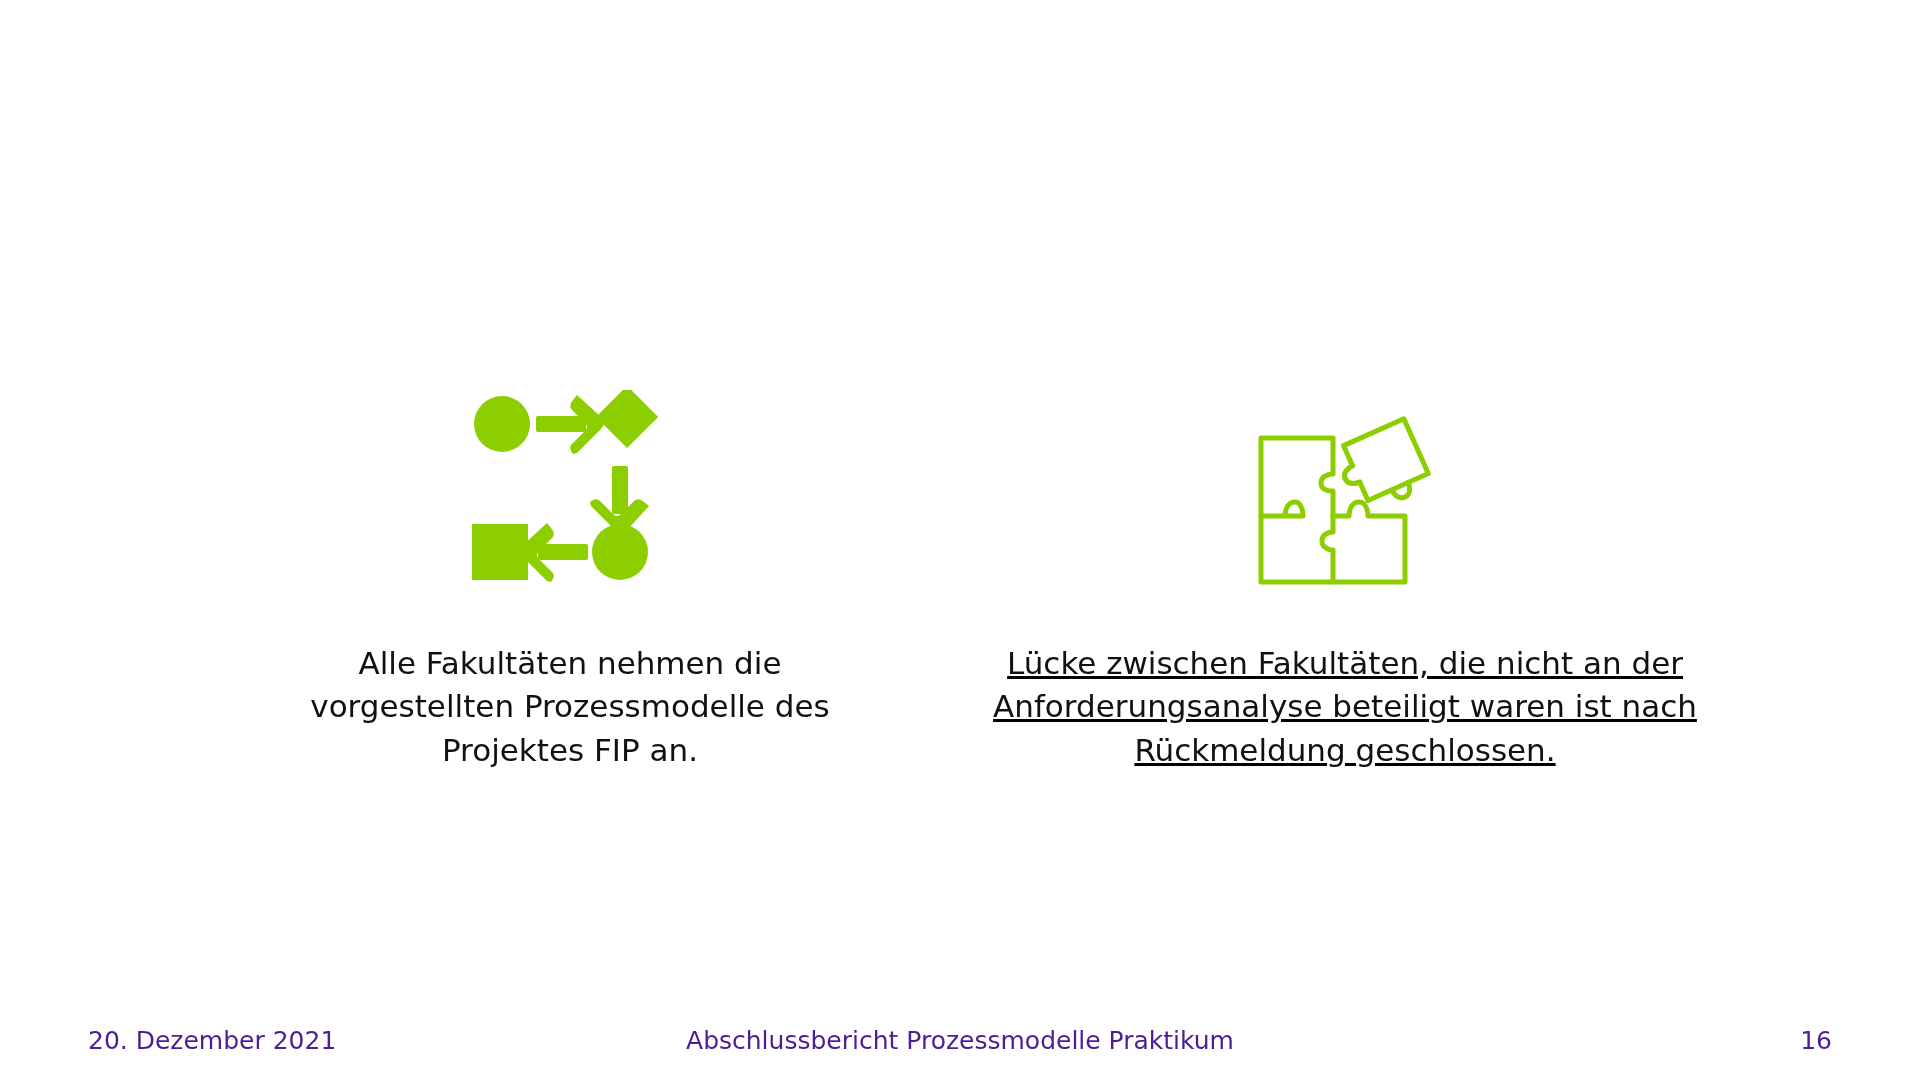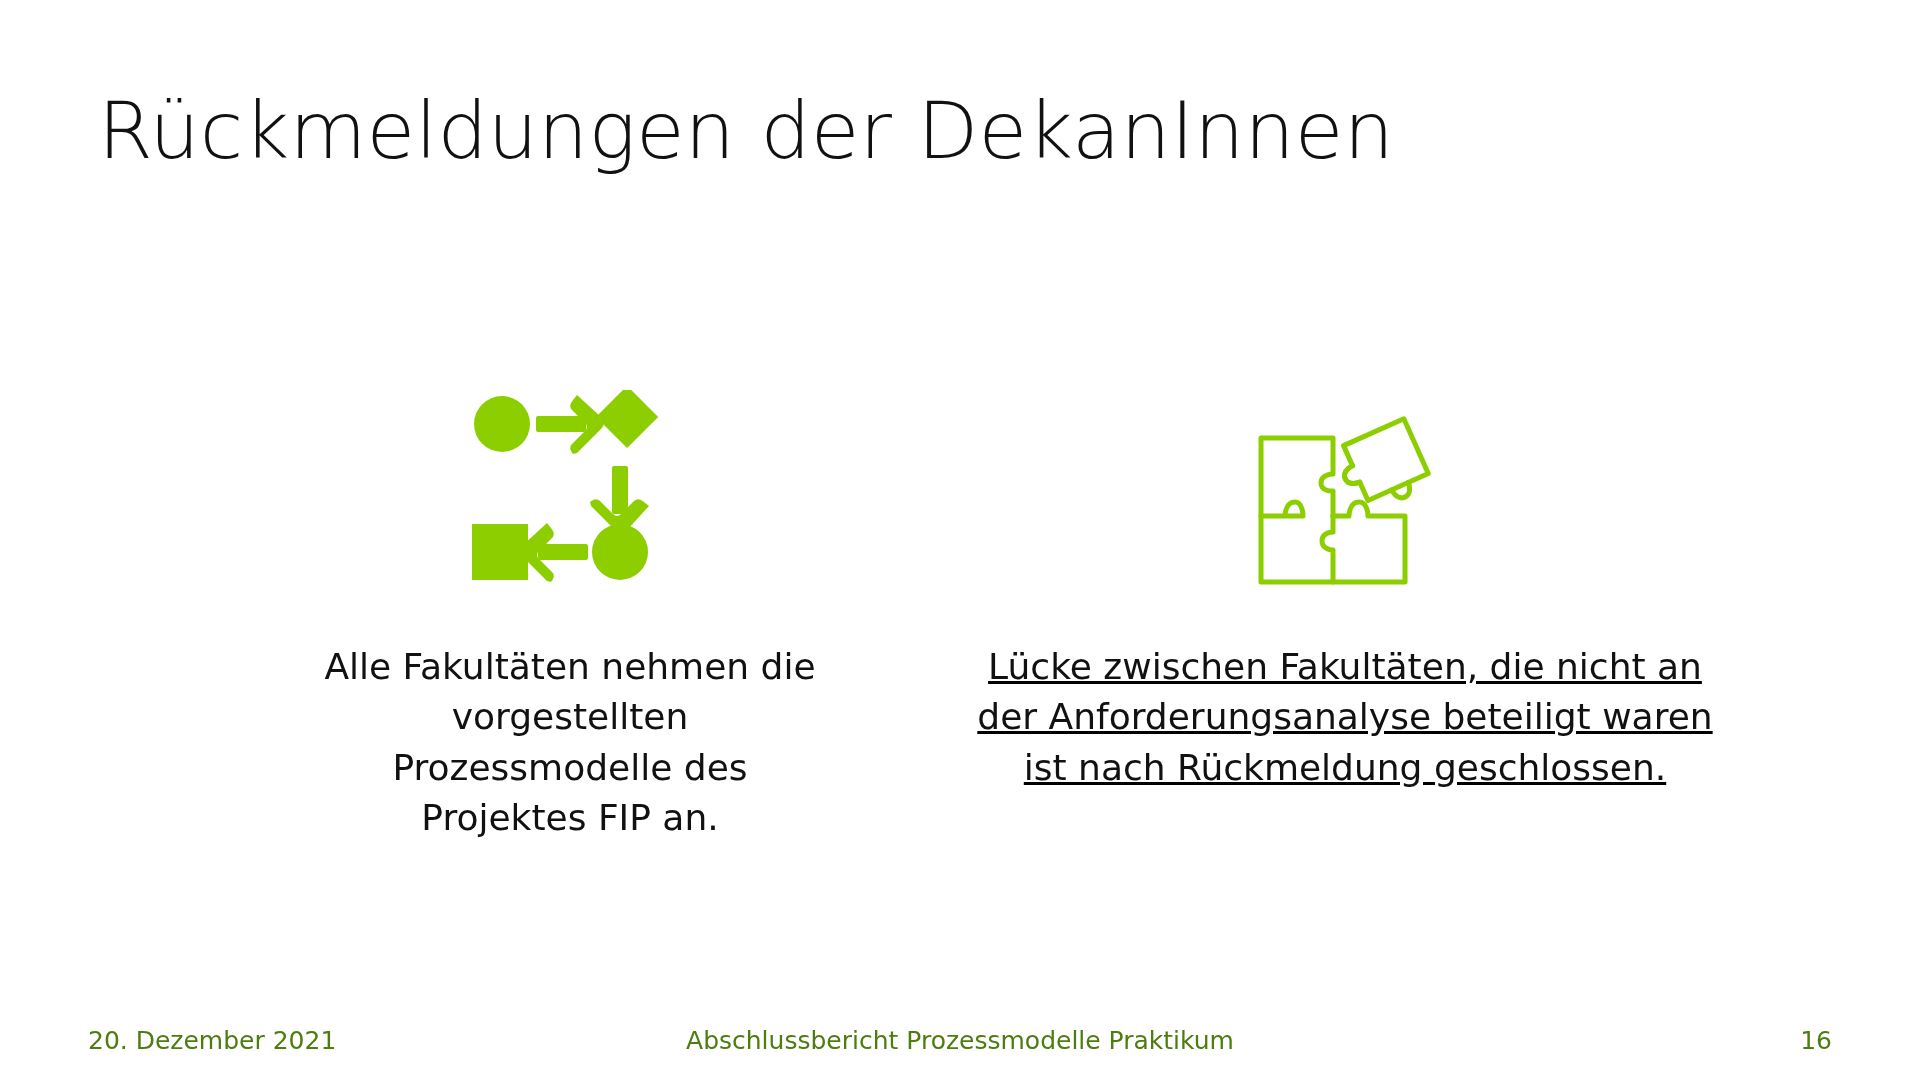--- a/index.html
+++ b/index.html
@@ -52,39 +52,39 @@
     align-items: center;
     justify-content: center;
   }
   #column-left .icon-wrap  { height: 196px; }
   #column-right .icon-wrap { height: 196px; }
 
   .caption {
     margin-top: 56px;
     text-align: center;
     font-family: "DejaVu Sans", sans-serif;
-    font-size: 36px;
+    font-size: 31px;
     font-weight: 400;
     line-height: 1.40;
     color: #111111;
   }
   #column-left .caption  { width: 520px; }
   #column-right .caption { width: 760px; }
 
   
   #footer {
     position: absolute;
     left: 0;
     top: 1026px;
     width: 1920px;
     height: 40px;
     font-family: "DejaVu Sans", sans-serif;
     font-size: 25px;
     font-weight: 400;
-    color: #4d7c0f;
+    color: #4c1d95;
   }
   #footer-date {
     position: absolute;
     left: 88px;
     top: 0;
     white-space: nowrap;
   }
   #footer-subject {
     position: absolute;
     left: 0;
@@ -99,21 +99,20 @@
     top: 0;
     text-align: right;
     white-space: nowrap;
   }
 </style>
 </head>
 <body>
 
 <div id="slide">
 
-  <div id="slide-title">Rückmeldungen der DekanInnen</div>
 
   <div class="column" id="column-left">
 
     <div class="icon-wrap">
       <svg width="200" height="196" viewBox="0 0 200 196">
 
         <circle cx="32" cy="34" r="28" fill="#8CCE00"></circle>
 
         <g fill="#8CCE00">
           <rect x="66" y="26" width="50" height="16" rx="2"></rect>

